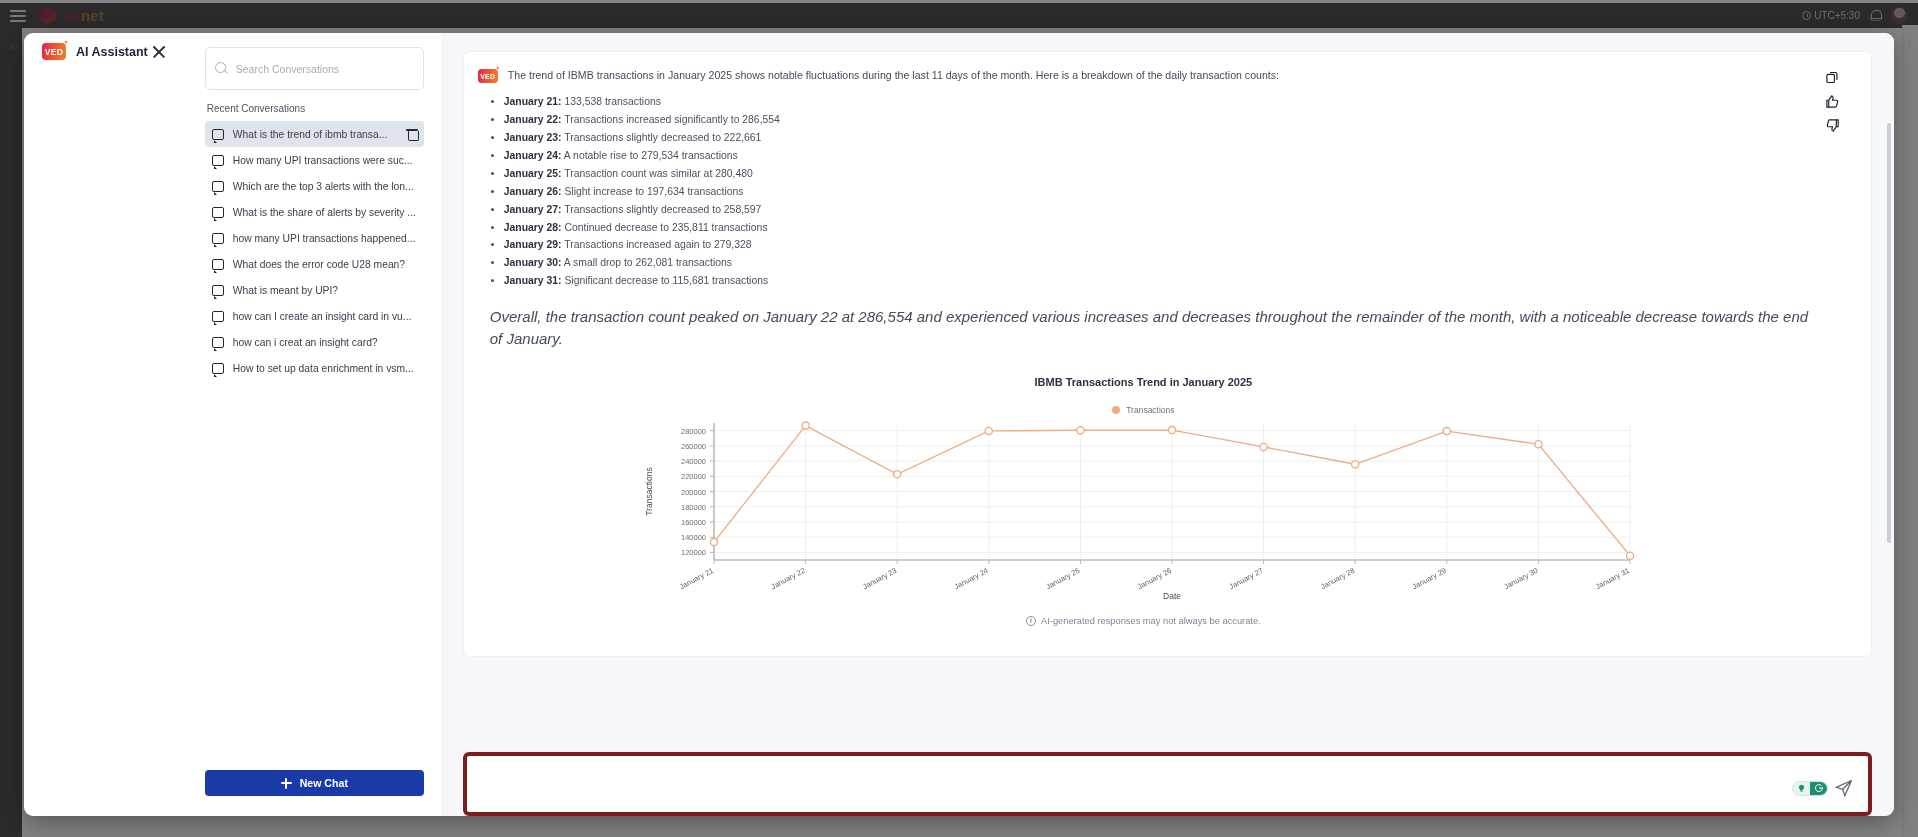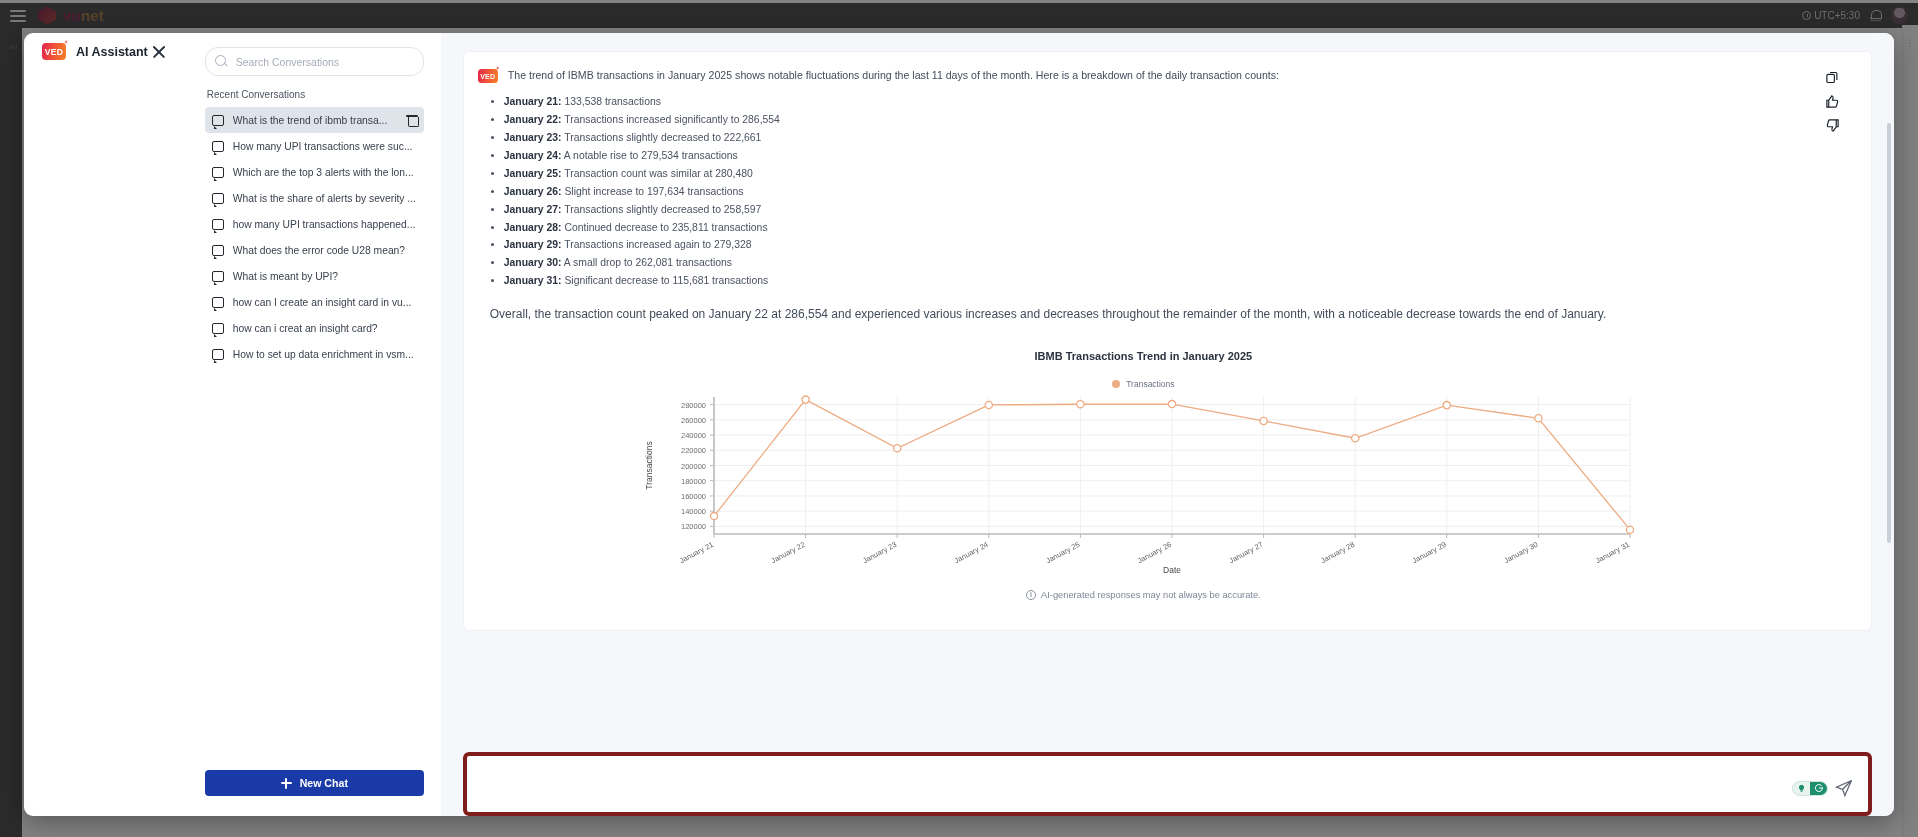--- a/index.html
+++ b/index.html
@@ -79,21 +79,21 @@
   .modal-close::after  { transform: rotate(-45deg); }
 
   .modal-body { flex: 1; display: flex; min-height: 0; }
 
   
   .sidebar {
     width: 253px; flex: none; display: flex; flex-direction: column;
     padding: 14px 17px 20px 17px; gap: 0;
   }
   .search-box {
-    height: 29px; border: 1px solid #dfe3e8; border-radius: 13px;
+    height: 43px; border: 1px solid #dfe3e8; border-radius: 5px;
     display: flex; align-items: center; padding: 0 9px; gap: 8px; flex: none;
   }
   .mag { width: 13px; height: 13px; position: relative; flex: none; }
   .mag::before { content:""; position:absolute; left:0; top:0; width:9px; height:9px;
     border:1.4px solid #a9b1bd; border-radius:50%; }
   .mag::after { content:""; position:absolute; left:8.2px; top:8.6px; width:5px; height:1.4px;
     background:#a9b1bd; transform: rotate(45deg); border-radius:1px; }
   .search-box input {
     border: none; outline: none; font-size: 10.5px; color: #434a55; width: 100%;
     font-family: "Liberation Sans", sans-serif; background: transparent;
@@ -151,21 +151,21 @@
     display: flex; gap: 0; position: relative; border: 1px solid #edf0f5;
   }
   .answer-main { flex: 1; min-width: 0; }
   .answer-row { display: flex; gap: 10px; }
   .ved-badge.small { width: 20px; height: 14px; font-size: 7px; border-radius: 3.5px; margin-top: 1px; }
 
   .answer-intro { font-size: 10.6px; color: #434c5a; line-height: 1.45; }
   .bullets { margin: 10px 0 0 26px; }
   .bullets li { font-size: 10.4px; color: #4a5260; line-height: 1.72; }
   .bullets li b { color: #2b3240; font-weight: 700; }
-  .summary { font-size: 12px; color: #434c5a; margin: 16px 0 0 12px; line-height: 1.45; }
+  .summary { font-size: 15px; color: #434c5a; margin: 16px 0 0 12px; line-height: 1.45; font-style: italic; }
 
   .answer-actions {
     width: 34px; flex: none; display: flex; flex-direction: column;
     align-items: center; gap: 9px; padding-top: 2px; margin-left: 6px;
   }
   .act { width: 15px; height: 15px; cursor: pointer; }
 
   
   .chart-wrap { margin-top: 26px; }
   .chart-title { text-align: center; font-size: 11px; font-weight: 700; color: #2b3240; }

